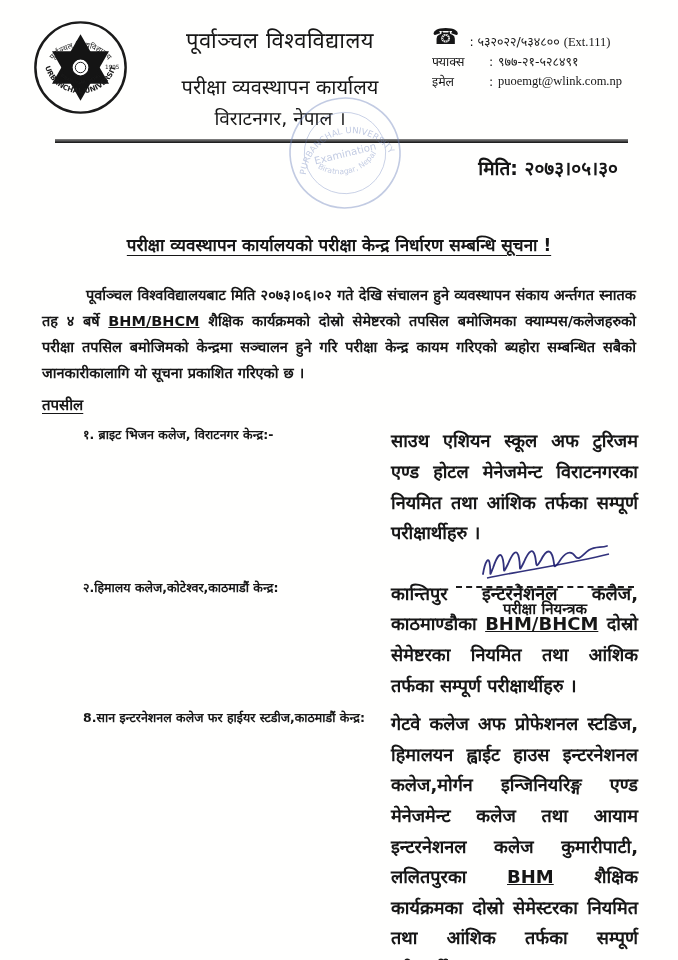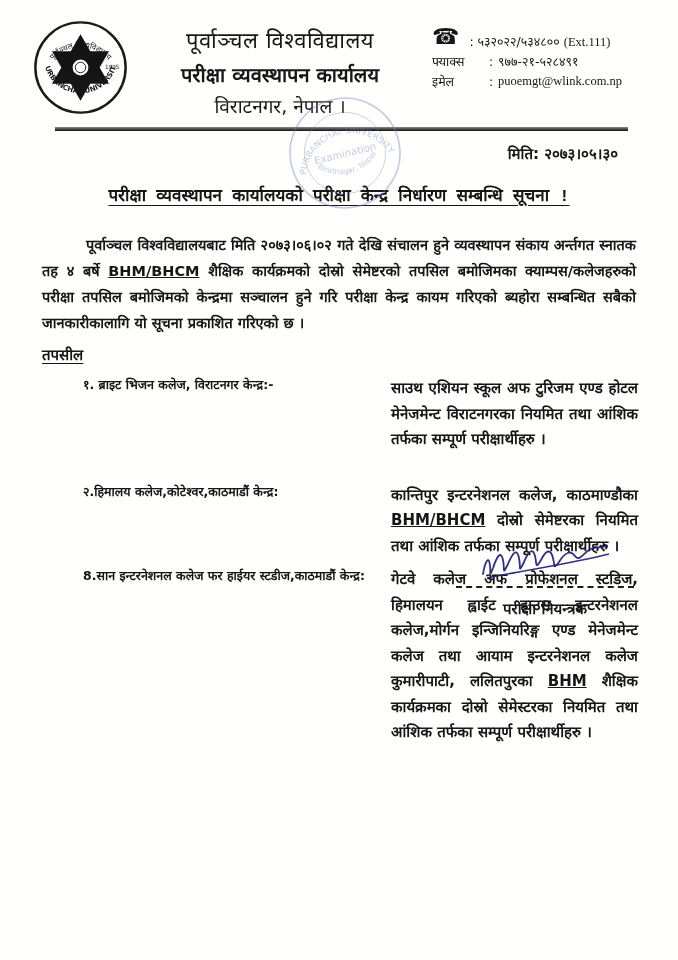--- a/index.html
+++ b/index.html
@@ -7,51 +7,51 @@
     width:678px;height:960px;position:relative;margin:0 auto;
     background:#fffffe;color:#161616;
     font-family:"DejaVu Sans","Liberation Sans",sans-serif;
     overflow:hidden;box-shadow:0 0 6px rgba(0,0,0,.25);
   }
   
   .header{display:flex;align-items:flex-start;padding:20px 34px 0 33px;}
   .logo-wrap{width:95px;height:95px;flex:0 0 auto;}
   .head-center{flex:1;text-align:center;padding-top:4px;}
   .uni-name{font-size:22px;letter-spacing:.5px;}
-  .office-name{font-size:20px;margin-top:7px;font-weight:bold;}
+  .office-name{font-size:20px;margin-top:19px;}
   .location{font-size:19px;margin-top:5px;}
   .head-right{width:212px;flex:0 0 auto;font-size:12.5px;padding-top:6px;line-height:1.55;}
   .phone-row{display:flex;align-items:flex-start;}
   .phone-glyph{font-size:22px;line-height:1;margin-right:10px;}
   .phone-num{padding-top:6px;white-space:nowrap;}
   .c-row{display:flex;}
   .c-label{width:52px;}
   .c-colon{width:14px;text-align:center;}
   .c-val{white-space:nowrap;}
   .email-val{font-family:"Liberation Serif",serif;font-size:12.5px;text-align:right;}
   
   .rule{margin:8px 50px 0 55px;height:4px;background:linear-gradient(#8a8a8a,#101010);}
-  .date-line{text-align:right;margin:12px 60px 0 0;font-size:15px;font-weight:600;}
+  .date-line{text-align:right;margin:12px 60px 0 0;font-size:19px;font-weight:600;}
   
   .stamp{position:absolute;left:284px;top:92px;width:122px;height:122px;
          opacity:.42;transform:rotate(-14deg);pointer-events:none;}
   
-  .notice-title{text-align:center;margin-top:20px;font-size:17px;font-weight:bold;font-family:Liberation Mono, monospace;}
+  .notice-title{text-align:center;margin-top:52px;font-size:17px;font-weight:bold;}
   .notice-title span{text-decoration:underline;text-underline-offset:4px;}
   .body-para{margin:26px 42px 0 42px;font-size:14.5px;font-weight:600;
              line-height:1.8;text-align:justify;text-indent:44px;}
   .seg-bold{font-weight:bold;text-decoration:underline;}
   .details-heading{display:inline-block;margin:8px 0 0 42px;font-size:15px;font-weight:bold;
              text-decoration:underline;text-underline-offset:3px;}
   
   .list{margin:8px 40px 0 46px;}
   .row{display:flex;margin-left:37px;}
   .row1{margin-top:12px;} .row2{margin-top:30px;} .row3{margin-top:8px;}
   .col-left{width:298px;flex:0 0 auto;font-size:12.5px;font-weight:600;padding-right:10px;}
-  .col-right{flex:1;font-size:15px;font-weight:600;line-height:1.7;text-align:justify;}
+  .col-right{flex:1;font-size:18px;font-weight:600;line-height:1.7;text-align:justify;}
   
   .sig-block{position:absolute;top:540px;right:44px;width:178px;text-align:center;}
   .sig-scribble{display:block;margin:0 auto;}
   .sig-dashes{border-top:2.5px dashed #1c1c1c;margin-top:2px;}
   .sig-title{font-size:15px;font-weight:600;margin-top:10px;}
 </style>
 </head>
 <body>
 
 <div class="page">

